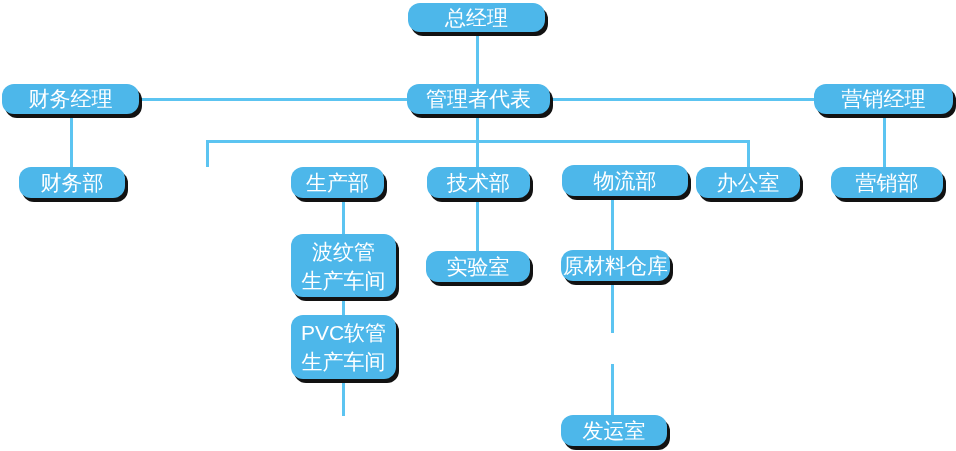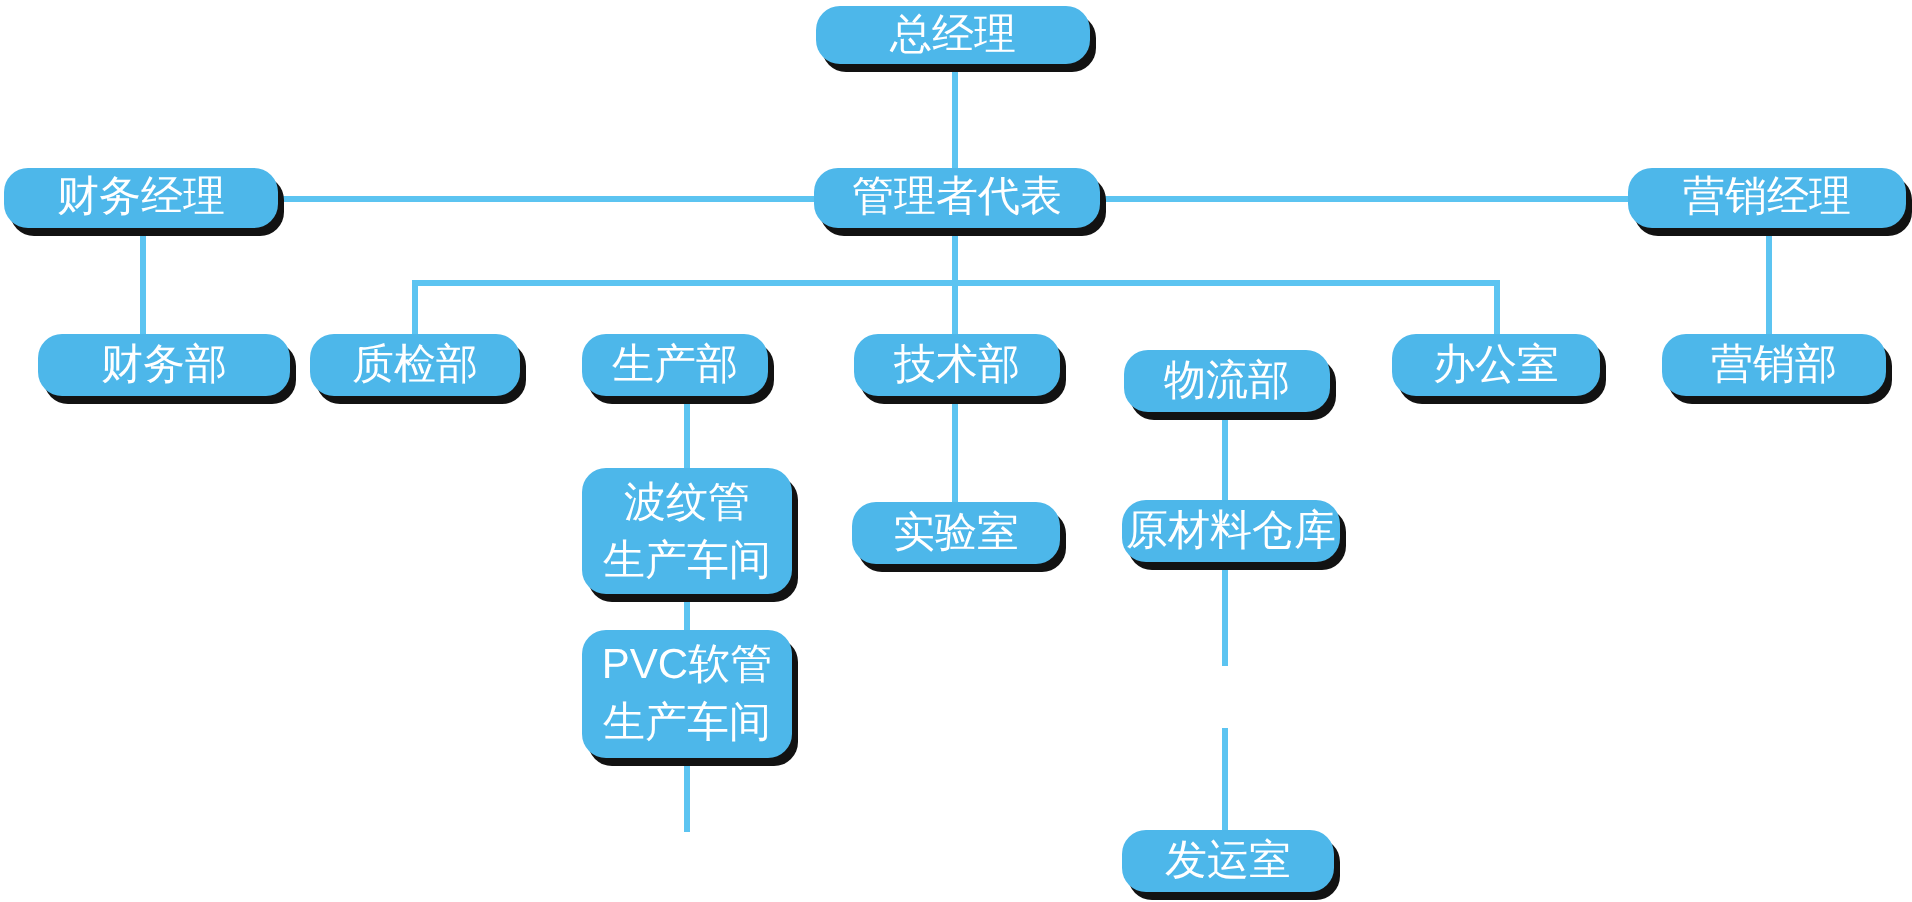--- a/index.html
+++ b/index.html
@@ -65,25 +65,24 @@
   <div class="edge v" style="left:611px; top:197px; height:53px"></div>
   <div class="edge v" style="left:611px; top:281px; height:52px"></div>
   <div class="edge v" style="left:611px; top:364px; height:51px"></div>
 
   <div class="node" style="left:408px; top:3px;  width:137px; height:29px">总经理</div>
 
   <div class="node" style="left:2px;   top:84px; width:137px; height:30px">财务经理</div>
   <div class="node" style="left:407px; top:84px; width:143px; height:30px">管理者代表</div>
   <div class="node" style="left:814px; top:84px; width:139px; height:30px">营销经理</div>
 
-  <div class="node" style="left:19px;  top:167px; width:126px; height:31px">财务部</div>
-  <div class="node" style="left:155px; top:167px; width:105px; height:31px">质检部</div>
+  <div class="node" style="left:19px;  top:167px; width:106px; height:31px">财务部</div>
   <div class="node" style="left:291px; top:167px; width:93px; height:31px">生产部</div>
   <div class="node" style="left:427px; top:167px; width:103px; height:31px">技术部</div>
-  <div class="node" style="left:562px; top:175px; width:103px; height:31px">物流部</div>
+  <div class="node" style="left:562px; top:165px; width:126px; height:31px">物流部</div>
   <div class="node" style="left:696px; top:167px; width:104px; height:31px">办公室</div>
   <div class="node" style="left:831px; top:167px; width:112px; height:31px">营销部</div>
 
   <div class="node two-line" style="left:291px; top:234px; width:105px; height:63px">
     <span>波纹管</span>
     <span>生产车间</span>
   </div>
   <div class="node" style="left:426px; top:251px; width:104px; height:31px">实验室</div>
   <div class="node" style="left:561px; top:250px; width:109px; height:31px">原材料仓库</div>
 

